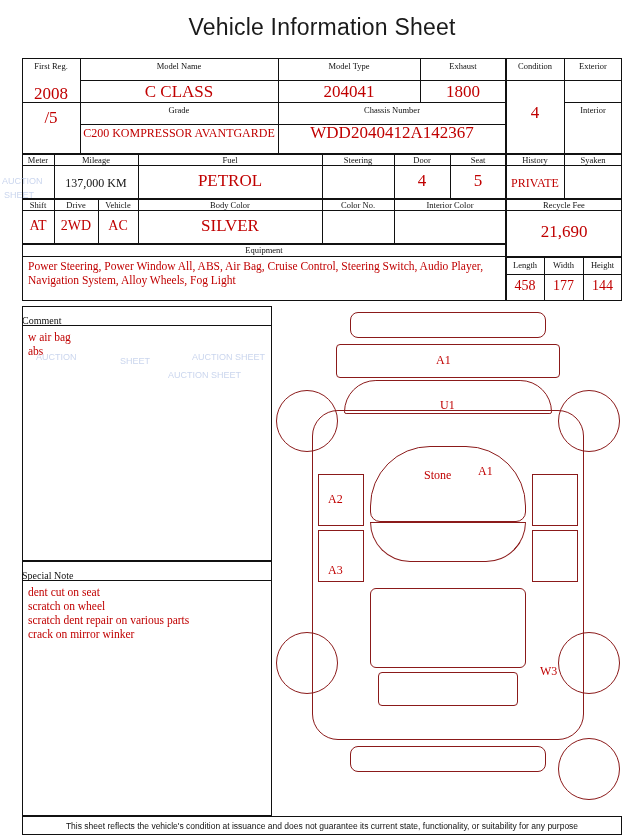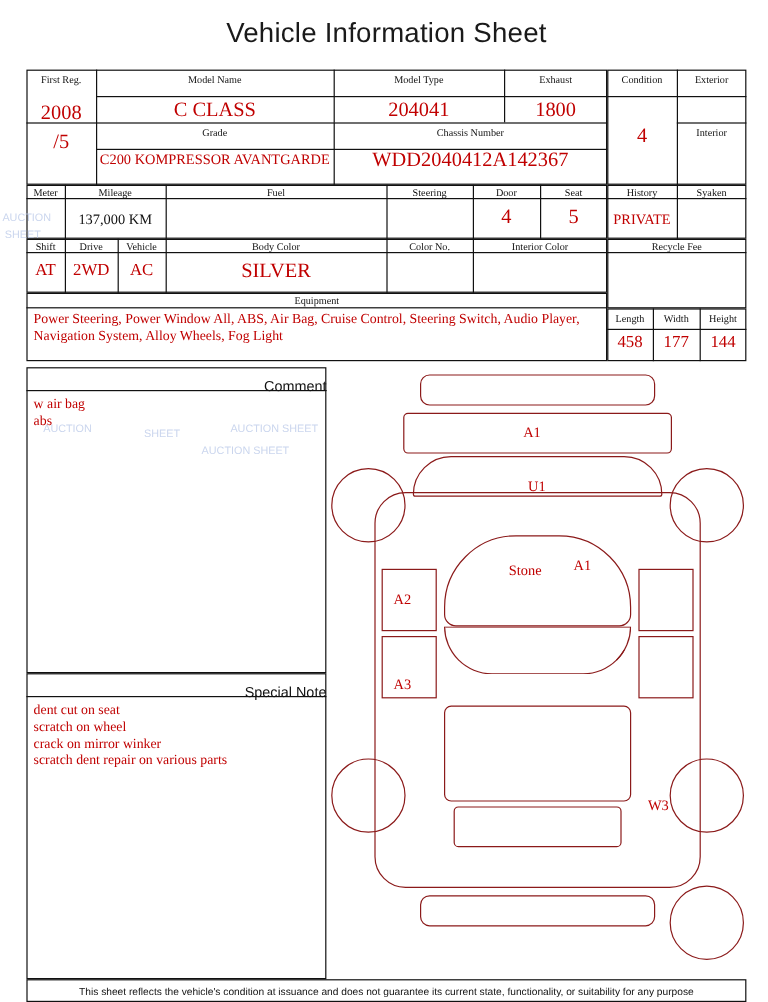--- a/index.html
+++ b/index.html
@@ -38,22 +38,22 @@
 
   .hline { position:absolute; background:#111; height:1px; }
   .vline { position:absolute; background:#111; width:1px; }
 
   .eqtext {
     position:absolute; color:#c00000; font-size:11.5px; line-height:14px;
     font-family:"Liberation Serif", serif; padding:0 4px;
   }
 
   .cmt-title {
-    position:absolute; width:100%; text-align:right; font-size:12px;
-    font-family:Liberation Sans, sans-serif; color:#111;
+    position:absolute; width:100%; text-align:left; font-size:10px;
+    font-family:Liberation Serif, serif; color:#111;
   }
   .cmt-body {
     position:absolute; color:#c00000; font-size:11.5px; line-height:14px;
     font-family:"Liberation Serif", serif;
   }
 
   .footer {
     position:absolute; left:0; width:100%; text-align:center;
     font-size:8.5px; font-family:"Liberation Sans", sans-serif; color:#111;
   }
@@ -154,20 +154,21 @@
   <div class="val v-sm blk" style="left:20px; top:176px; width:32px;"></div>
 
   <div style="position:absolute; left:52px; top:155px; width:84px;">
     <div class="lbl">Mileage</div>
   </div>
   <div class="val v-xs blk" style="left:52px; top:176px; width:84px;">137,000 KM</div>
 
   <div style="position:absolute; left:136px; top:155px; width:184px;">
     <div class="lbl">Fuel</div>
   </div>
+  <div class="val v-lg" style="left:136px; top:171px; width:184px;">PETROL</div>
 
   <div style="position:absolute; left:320px; top:155px; width:72px;">
     <div class="lbl">Steering</div>
   </div>
   <div class="val v-md" style="left:320px; top:175px; width:72px;"></div>
 
   <div style="position:absolute; left:392px; top:155px; width:56px;">
     <div class="lbl">Door</div>
   </div>
   <div class="val v-lg" style="left:392px; top:171px; width:56px;">4</div>
@@ -227,20 +228,21 @@
   <div style="position:absolute; left:392px; top:200px; width:112px;">
     <div class="lbl">Interior Color</div>
   </div>
   <div class="val v-xs" style="left:392px; top:220px; width:112px;"></div>
 
   <div class="bx" style="left:504px; top:199px; width:116px; height:58px;"></div>
   <div class="hline" style="left:504px; top:210px; width:116px;"></div>
   <div style="position:absolute; left:504px; top:200px; width:116px;">
     <div class="lbl">Recycle Fee</div>
   </div>
+  <div class="val v-lg" style="left:504px; top:222px; width:116px;">21,690</div>
 
   <div class="bx" style="left:20px; top:244px; width:484px; height:57px;"></div>
   <div class="hline" style="left:20px; top:256px; width:484px;"></div>
   <div style="position:absolute; left:20px; top:245px; width:484px;">
     <div class="lbl">Equipment</div>
   </div>
   <div class="eqtext" style="left:22px; top:259px; width:480px;">Power Steering, Power Window  All, ABS, Air Bag, Cruise Control, Steering Switch, Audio Player, Navigation System, Alloy Wheels, Fog Light</div>
 
   <div class="bx" style="left:504px; top:257px; width:116px; height:44px;"></div>
   <div class="hline" style="left:504px; top:274px; width:116px;"></div>
@@ -276,22 +278,22 @@
   <div class="wm" style="left:166px; top:370px;">AUCTION SHEET</div>
   <div class="wm" style="left:0px; top:176px;">AUCTION</div>
   <div class="wm" style="left:2px; top:190px;">SHEET</div>
 
   <div class="bx" style="left:20px; top:561px; width:250px; height:255px;"></div>
   <div class="hline" style="left:20px; top:580px; width:250px;"></div>
   <div class="cmt-title" style="left:20px; top:570px; width:250px;">Special Note</div>
   <div class="cmt-body" style="left:26px; top:585px; width:240px;">
     <div>dent cut on seat</div>
     <div>scratch on wheel</div>
+    <div>scratch dent repair on various parts</div>
     <div>crack on mirror winker</div>
-    <div>scratch dent repair on various parts</div>
   </div>
 
   <div class="diag">
 
     <div class="dg" style="left:76px; top:6px; width:196px; height:26px; border-radius:8px;"></div>
 
     <div class="dg" style="left:62px; top:38px; width:224px; height:34px; border-radius:4px;"></div>
 
     <div class="dg" style="left:70px; top:74px; width:208px; height:34px; border-radius:60px 60px 4px 4px;"></div>
 

